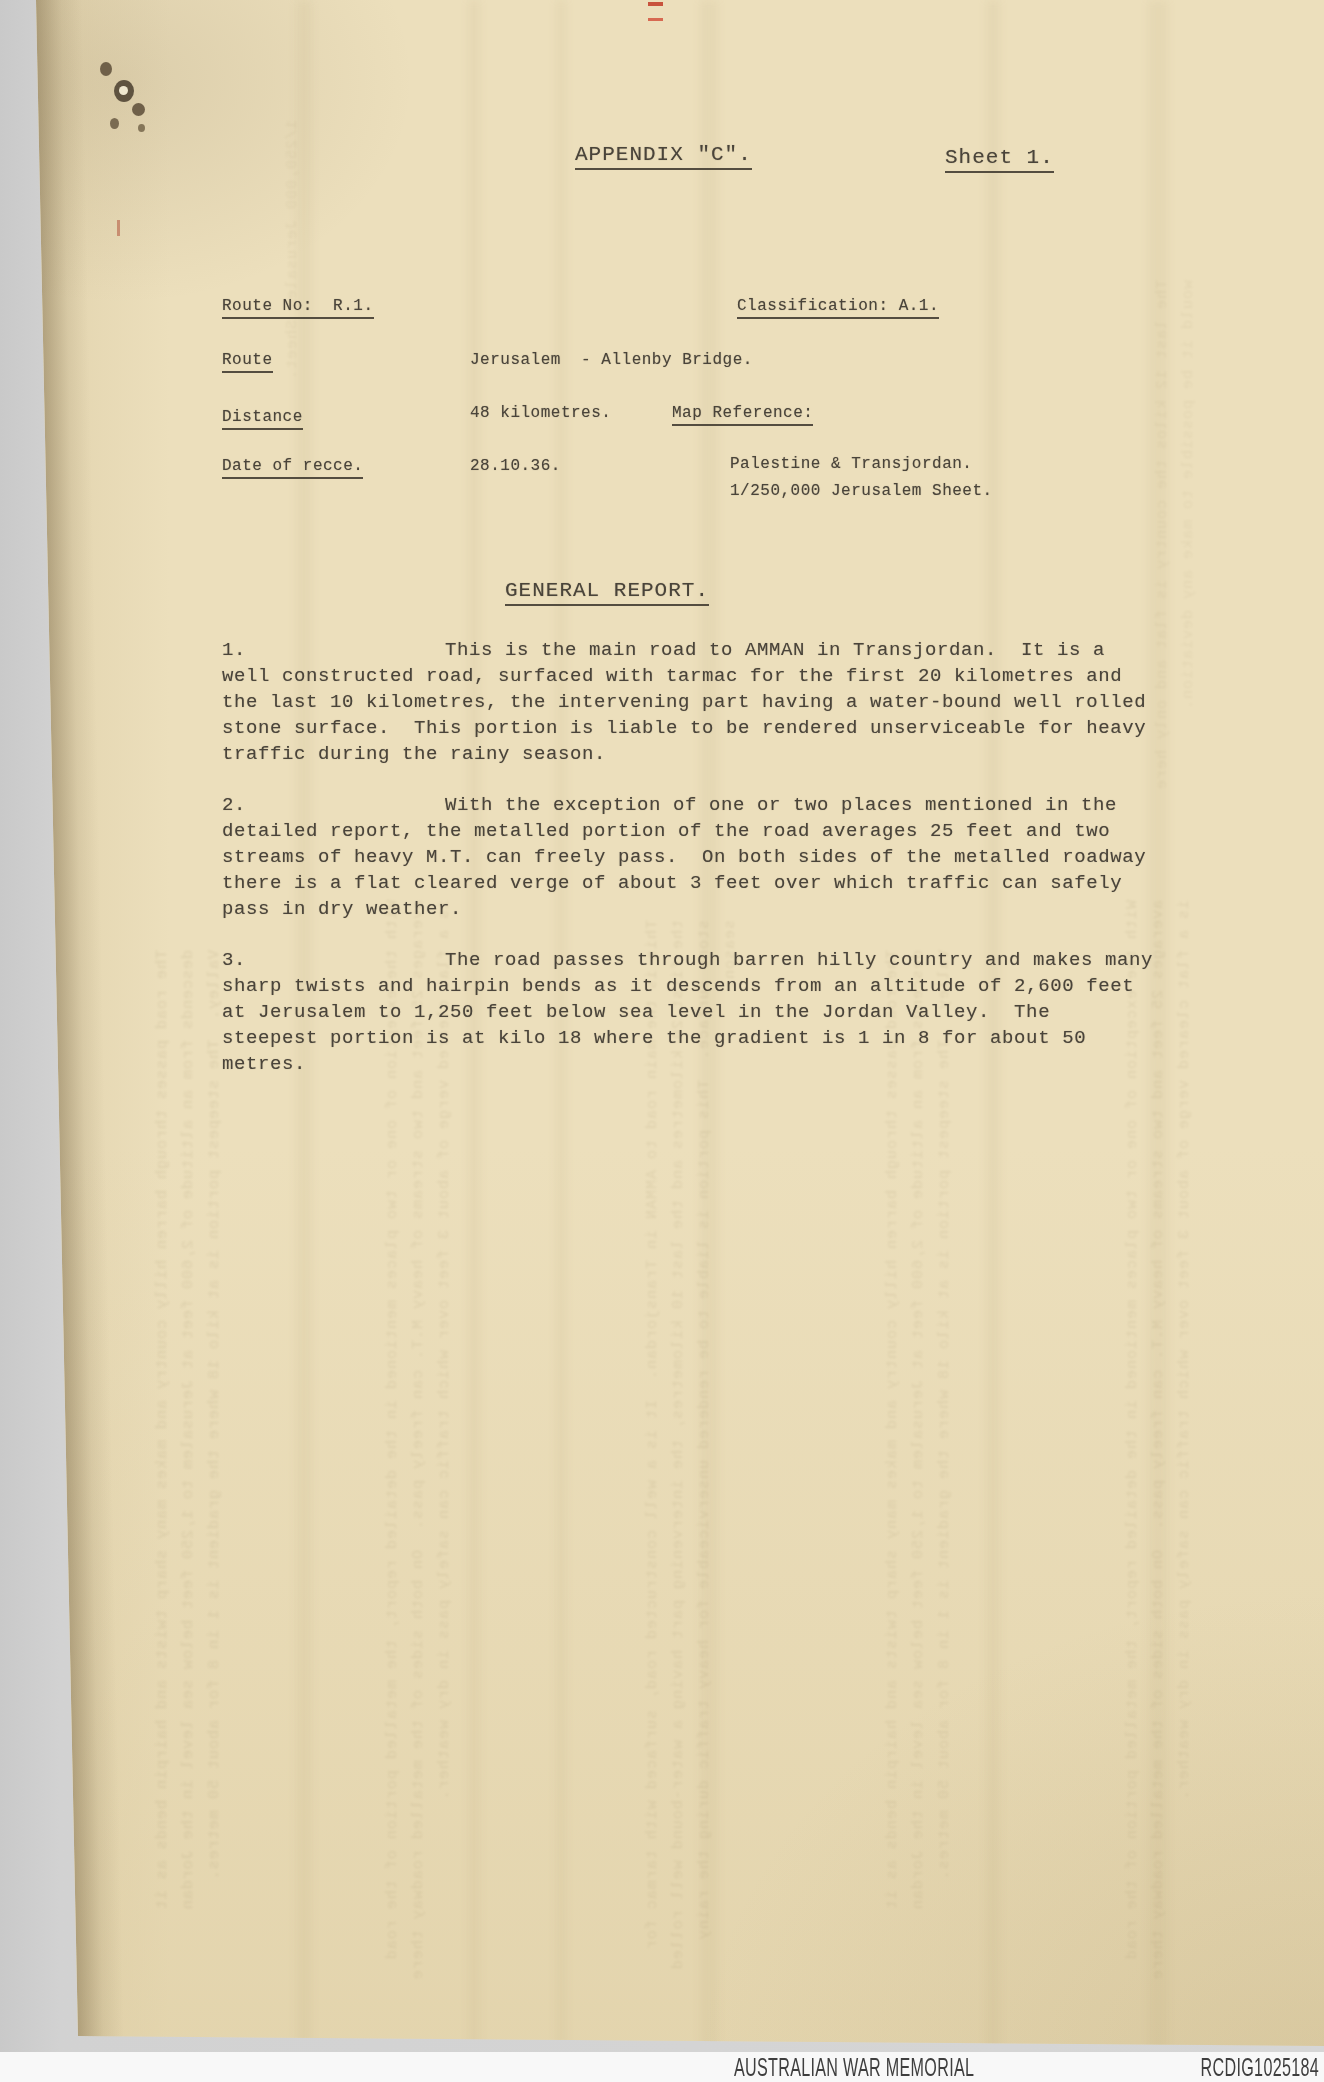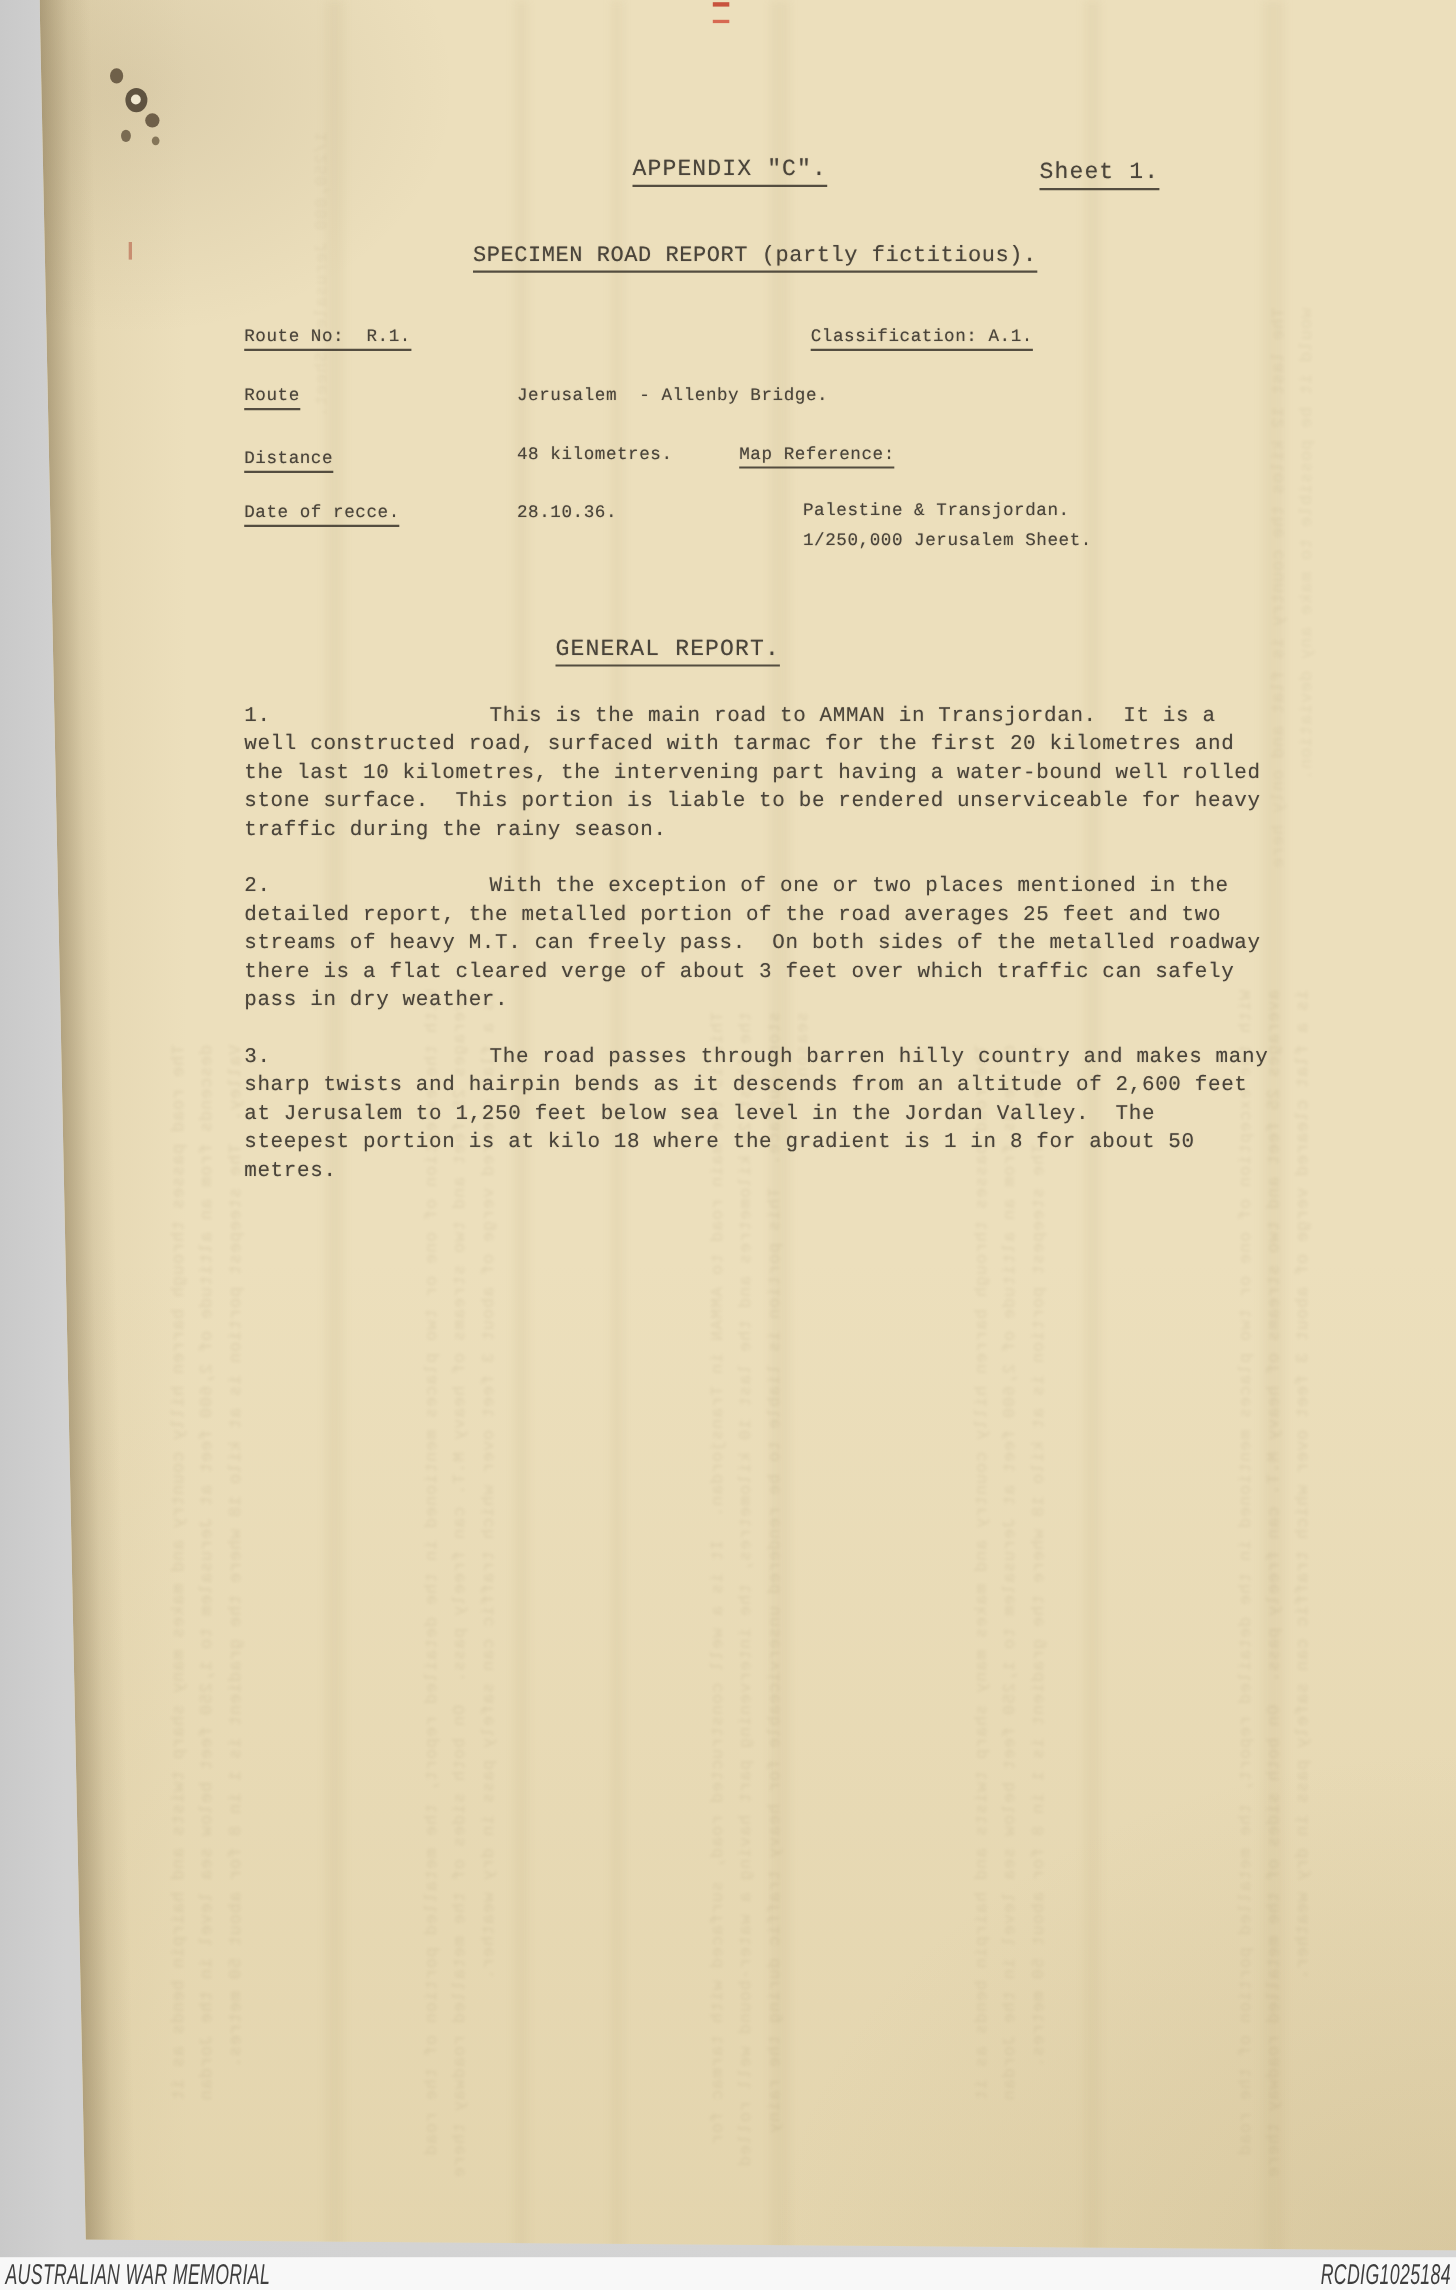--- a/index.html
+++ b/index.html
@@ -40,22 +40,22 @@
   .heading{font-size:21px;letter-spacing:1px;}
   .title{font-size:20px;}
   .para{
     position:absolute;left:222px;width:935px;font-size:19px;line-height:26px;
     letter-spacing:.6px;text-shadow:0 0 1px rgba(74,68,58,.4);
   }
   .para-num{position:absolute;left:0;top:0;white-space:pre;}
   .para-text{display:block;text-indent:223px;white-space:pre-wrap;}
   .footer-bar{
     position:absolute;left:0;bottom:0;width:1324px;height:30px;background:#f8f8f8;
-    display:flex;align-items:center;justify-content:space-between;z-index:10;
-    font-family:"Liberation Sans","DejaVu Sans",sans-serif;color:#3e3e3e;font-style:italic;
+    display:flex;align-items:center;justify-content:flex-end;z-index:10;
+    font-family:"Liberation Sans","DejaVu Sans",sans-serif;color:#3e3e3e;
   }
   .footer-left{font-size:26px;letter-spacing:.5px;transform:scaleX(.62);transform-origin:left center;padding-left:8px;white-space:pre;}
   .footer-right{font-size:26px;letter-spacing:.5px;transform:scaleX(.62);transform-origin:right center;padding-right:8px;white-space:pre;}
 </style>
 </head>
 <body>
 
 <div class="paper">
 
   <div class="edge-shade"></div>
@@ -82,21 +82,20 @@
   <div class="bleed" style="left:880px;top:950px;width:150px;height:1010px;">The road passes through barren hilly country and makes many sharp twists and hairpin bends as it descends from an altitude of 2,600 feet at Jerusalem to 1,250 feet below sea level in the Jordan Valley.  The steepest portion is at kilo 18 where the gradient is 1 in 8 for about 50 metres.</div>
   <div class="bleed" style="left:1120px;top:900px;width:170px;height:1110px;">With the exception of one or two places mentioned in the detailed report, the metalled portion of the road averages 25 feet and two streams of heavy M.T. can freely pass.  On both sides of the metalled roadway there is a flat cleared verge of about 3 feet over which traffic can safely pass in dry weather.</div>
   <div class="bleed" style="left:280px;top:120px;width:55px;height:480px;opacity:.10;">1/250,000 Jerusalem Sheet.</div>
   <div class="bleed" style="left:1150px;top:280px;width:80px;height:520px;opacity:.10;">The last 12 kilos the country is flat and only here would it be possible to make any deviation.</div>
 
   <div class="content">
 
     <span class="t heading" style="left:575px;top:143px;"><span class="u">APPENDIX "C".</span></span>
     <span class="t heading" style="left:945px;top:146px;"><span class="u">Sheet 1.</span></span>
 
-    <span class="t title" style="left:430px;top:221px;"><span class="u">SPECIMEN ROAD REPORT (partly fictitious).</span></span>
 
     <span class="t" style="left:222px;top:297px;"><span class="u">Route No:  R.1.</span></span>
     <span class="t" style="left:737px;top:297px;"><span class="u">Classification: A.1.</span></span>
 
     <span class="t" style="left:222px;top:351px;"><span class="u">Route</span></span>
     <span class="t" style="left:470px;top:351px;">Jerusalem  - Allenby Bridge.</span>
 
     <span class="t" style="left:222px;top:408px;"><span class="u">Distance</span></span>
     <span class="t" style="left:470px;top:404px;">48 kilometres.</span>
     <span class="t" style="left:672px;top:404px;"><span class="u">Map Reference:</span></span>

